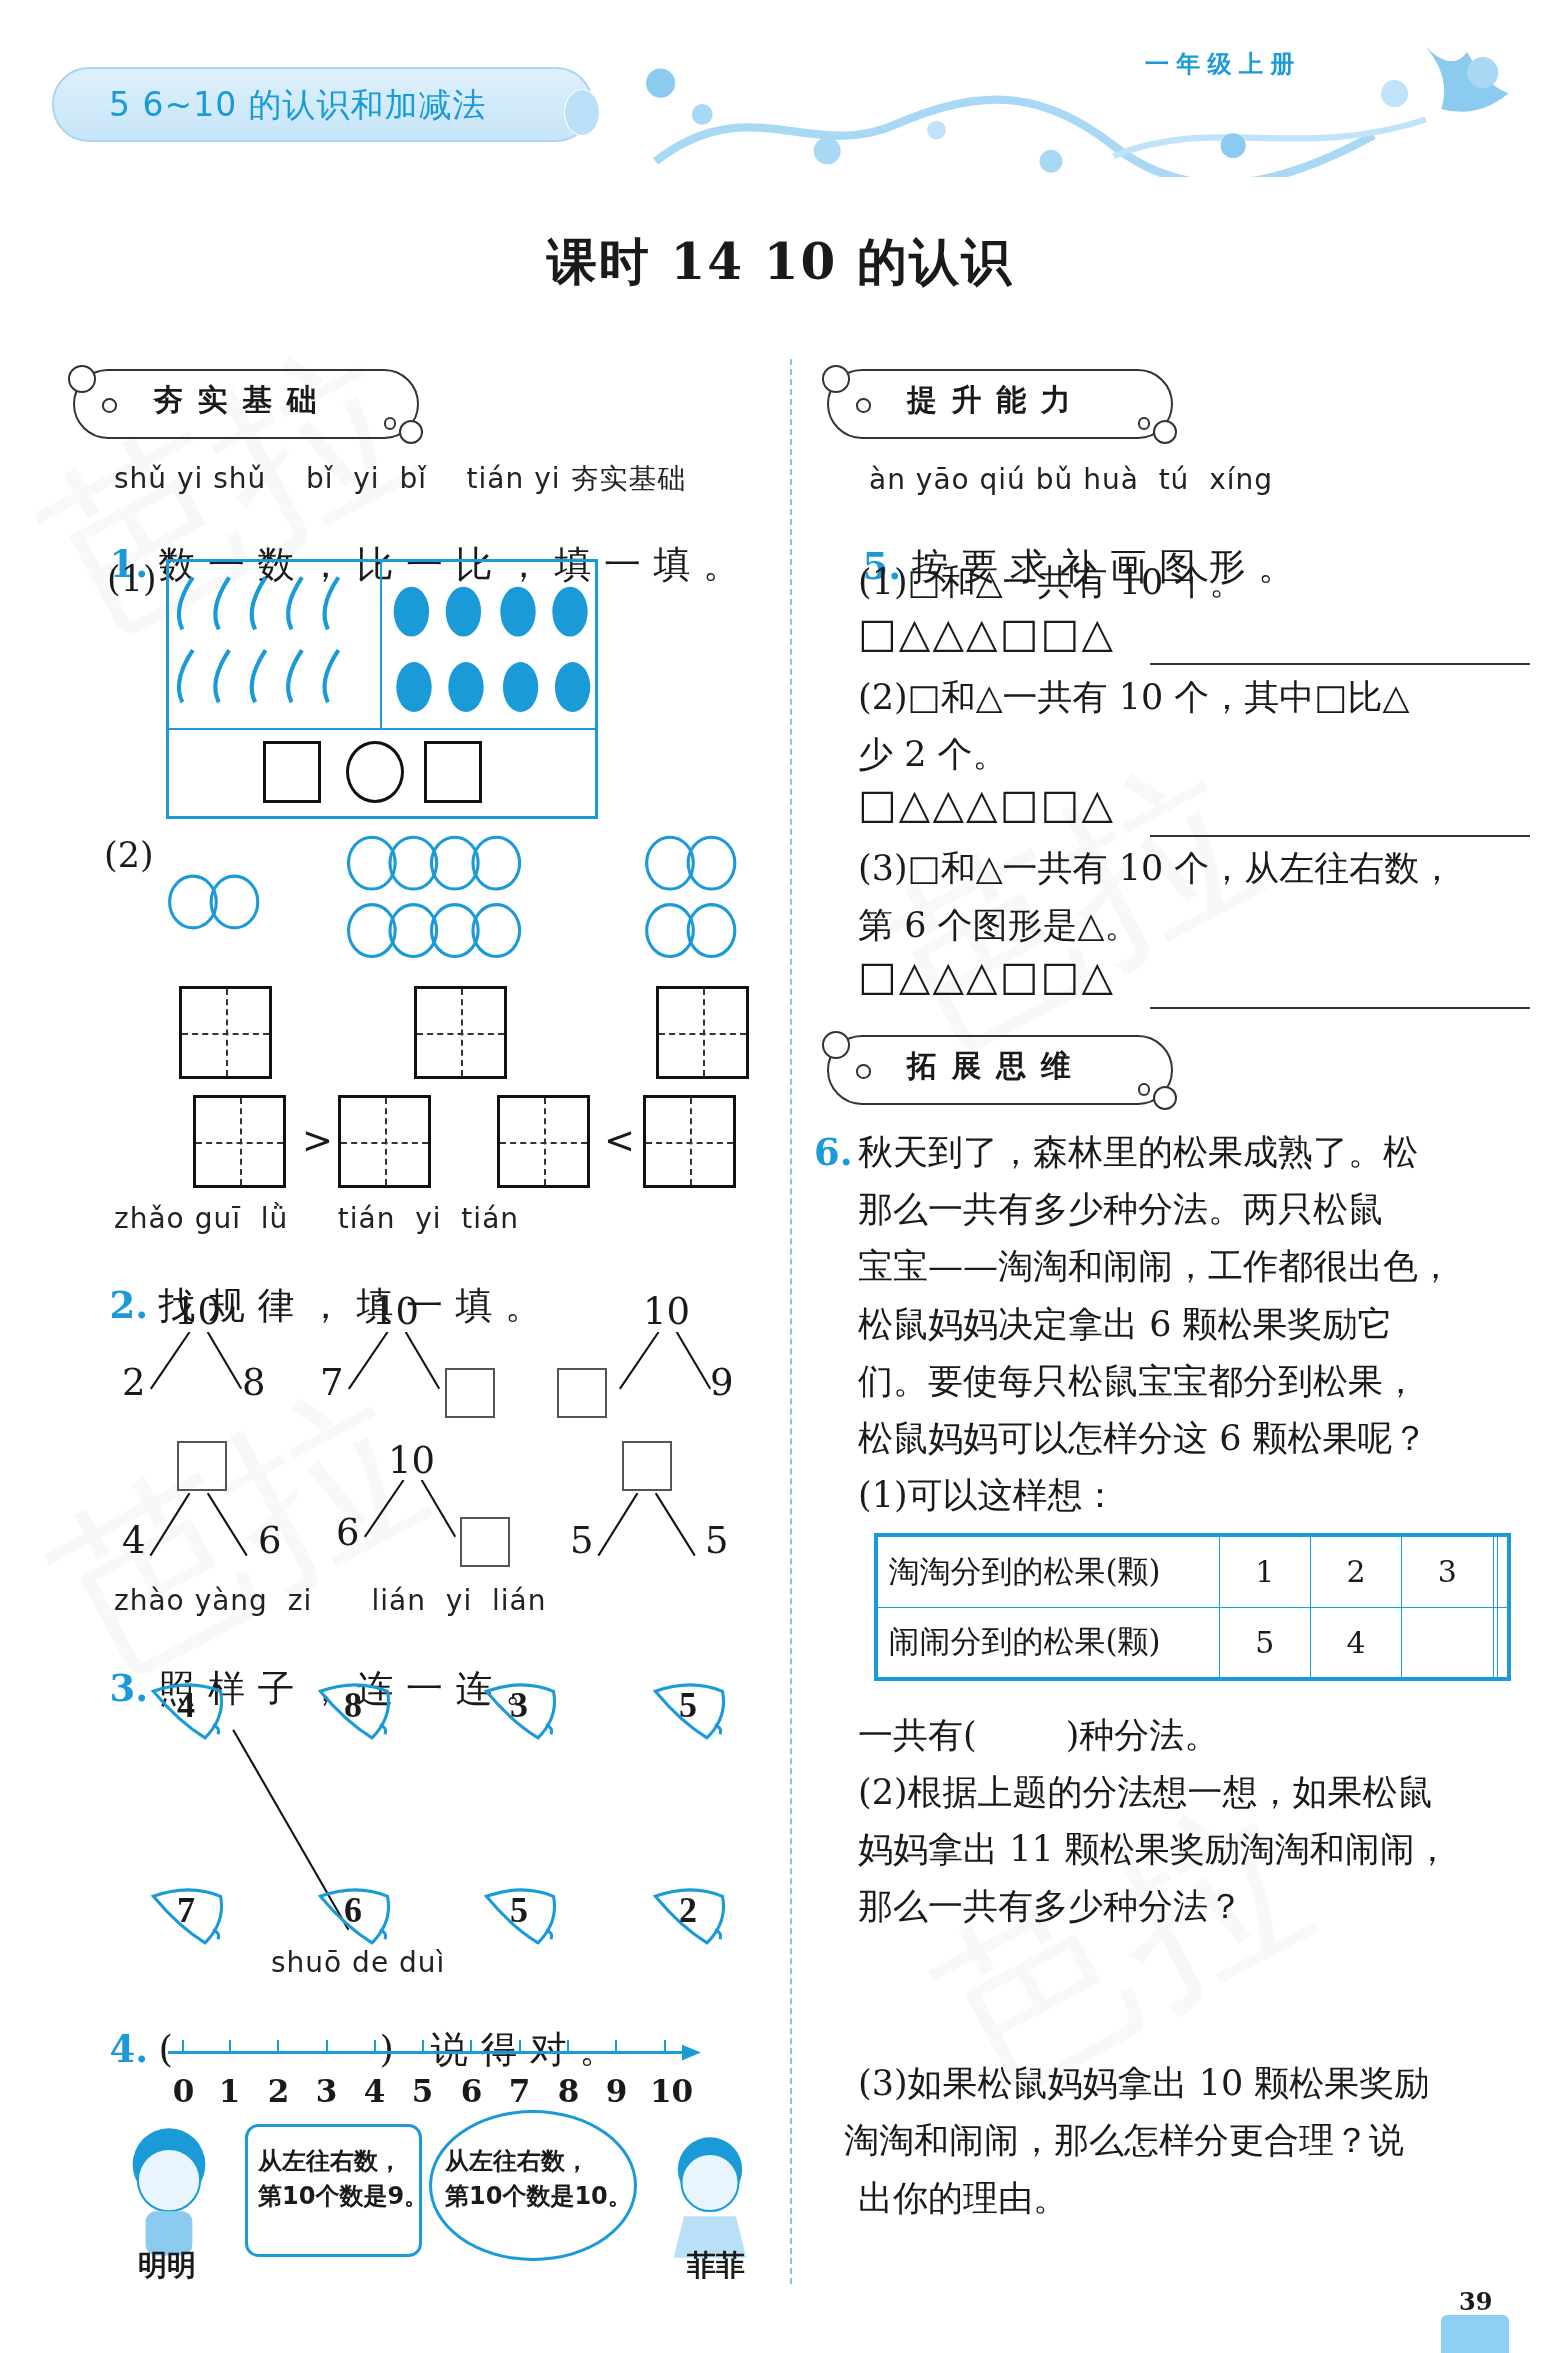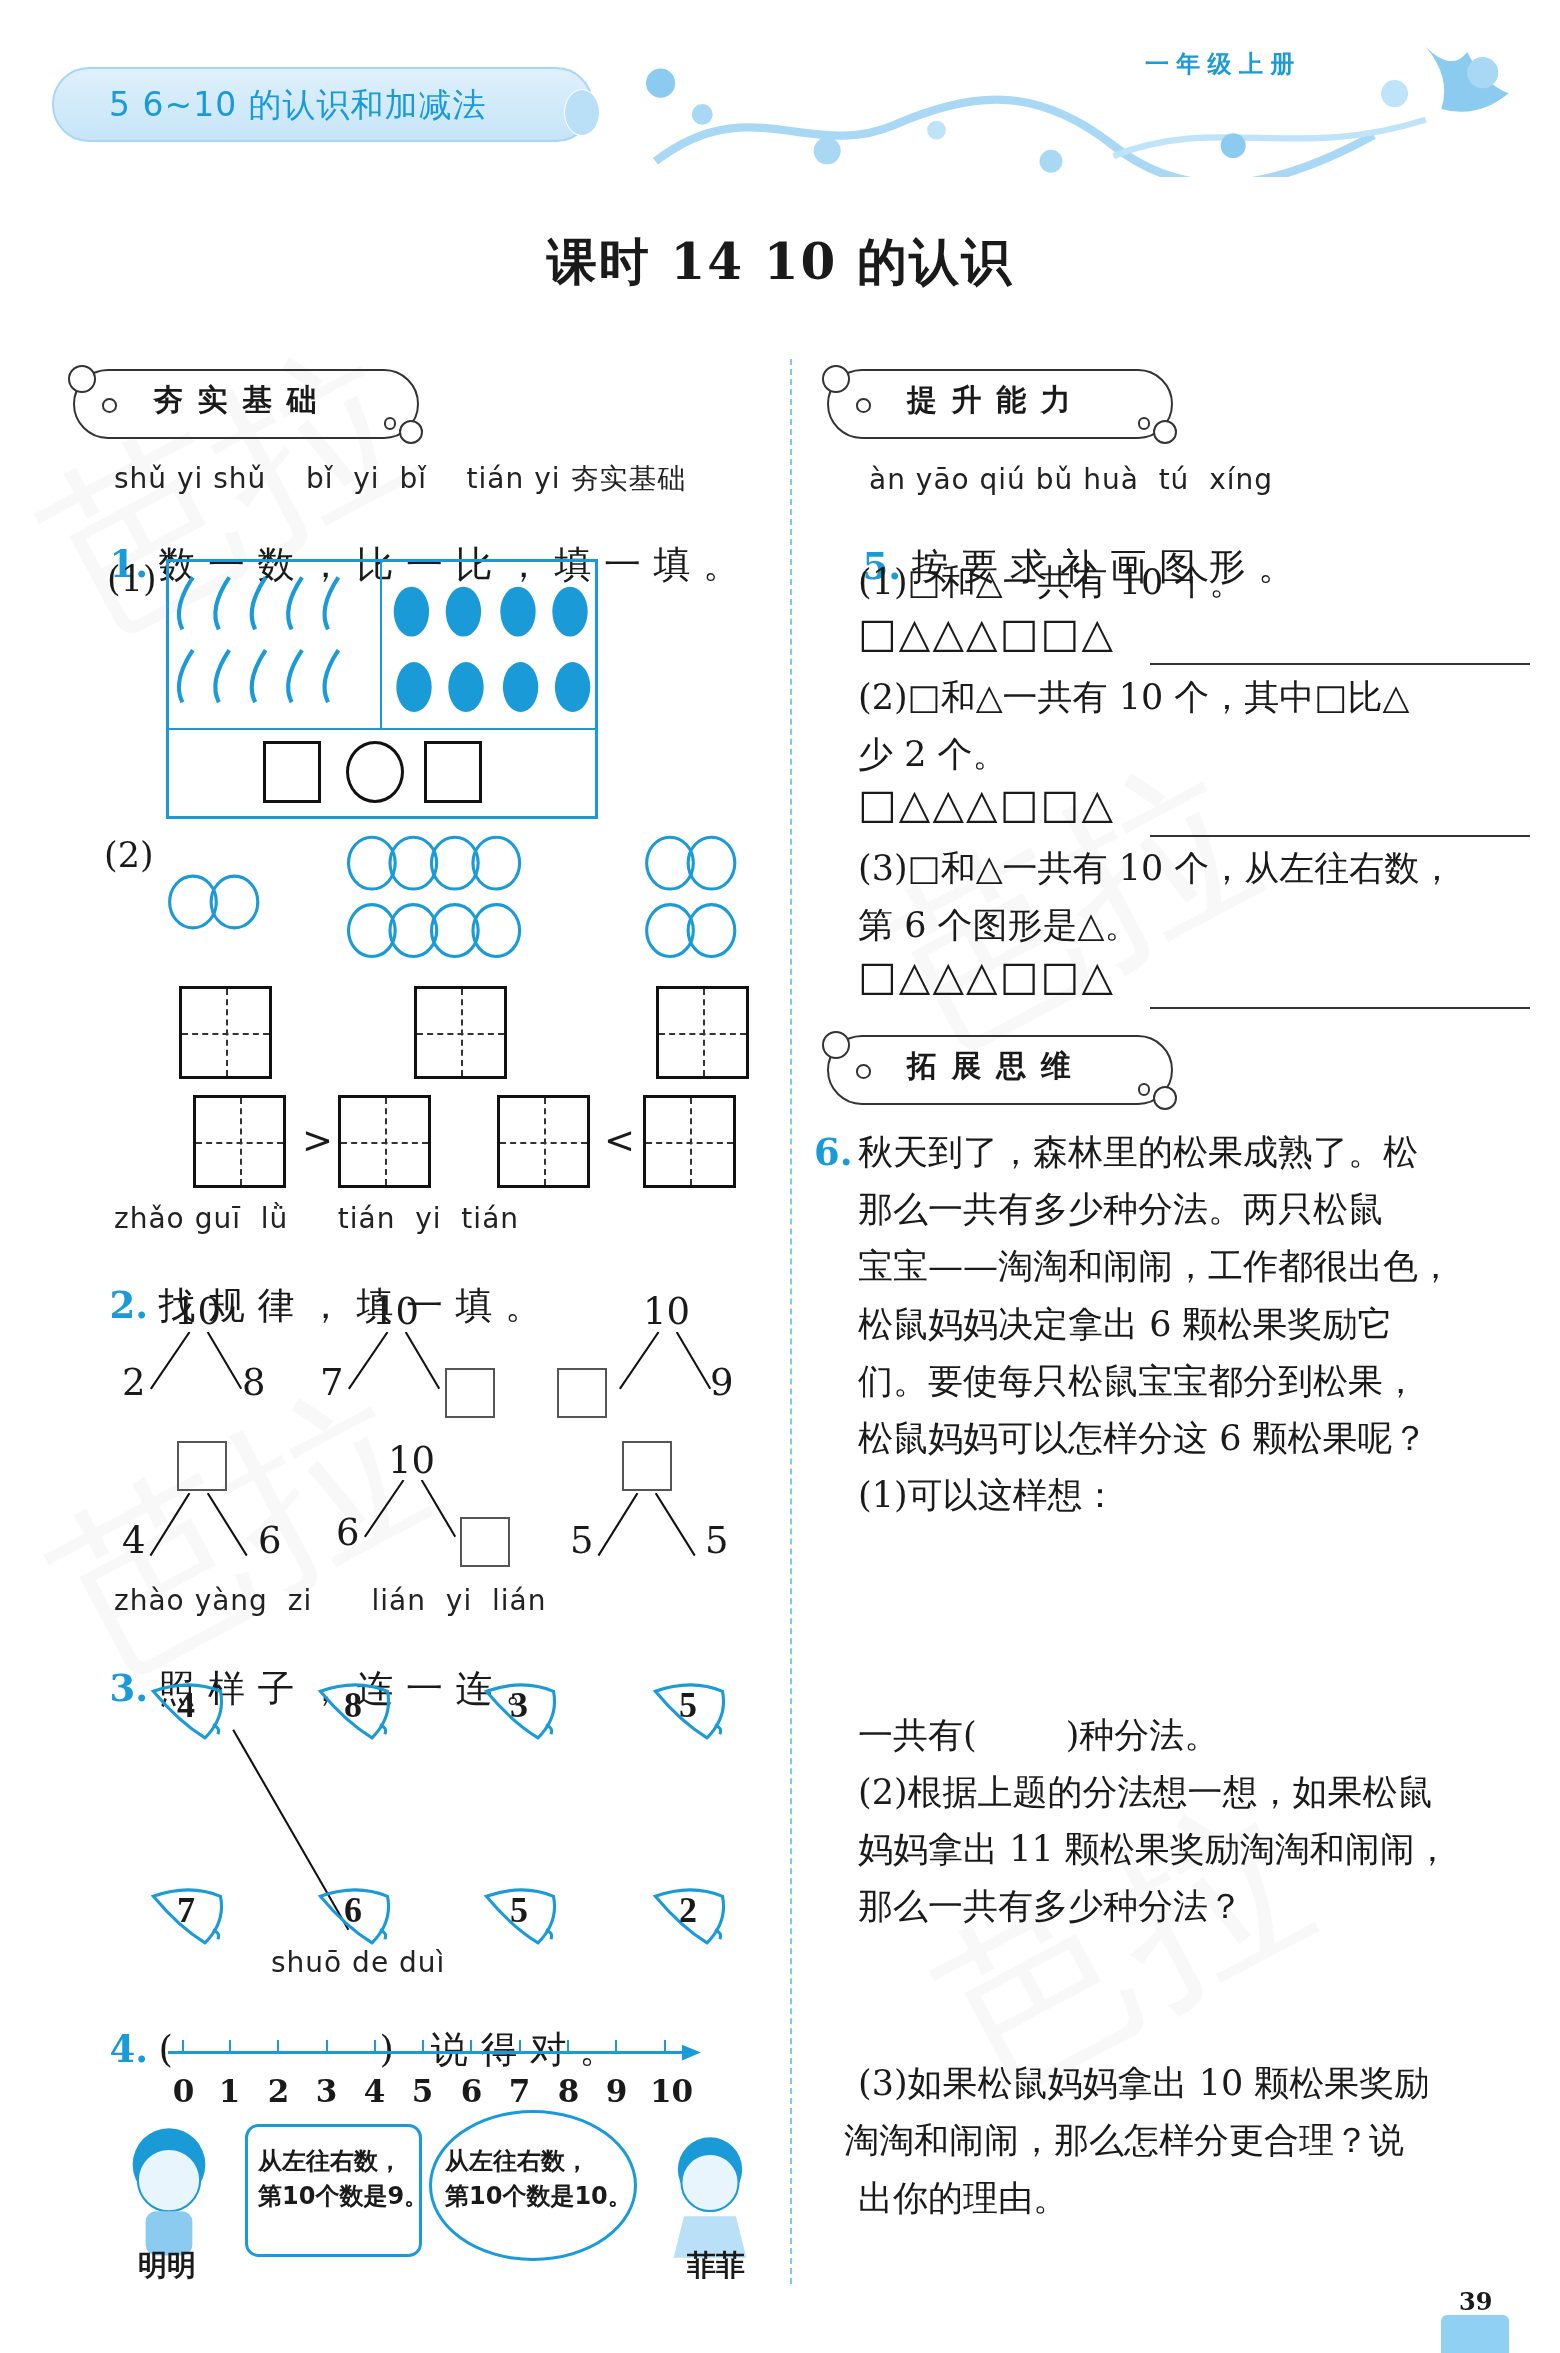--- a/index.html
+++ b/index.html
@@ -351,20 +351,36 @@
   <div class="abs txt" style="left:44px;top:57px;">那么一共有多少种分法。两只松鼠</div>
   <div class="abs txt" style="left:44px;top:114px;">宝宝——淘淘和闹闹，工作都很出色，</div>
   <div class="abs txt" style="left:44px;top:172px;">松鼠妈妈决定拿出 6 颗松果奖励它</div>
   <div class="abs txt" style="left:44px;top:229px;">们。要使每只松鼠宝宝都分到松果，</div>
   <div class="abs txt" style="left:44px;top:286px;">松鼠妈妈可以怎样分这 6 颗松果呢？</div>
   <div class="abs txt" style="left:44px;top:343px;">(1)可以这样想：</div>
 </div>
 
 <table class="abs dist">
   <tbody>
+      <tr>
+    <td class="lbl">淘淘分到的松果(颗)</td>
+    <td>1</td>
+    <td>2</td>
+    <td>3</td>
+    <td></td>
+    <td></td>
+  </tr>
+  <tr>
+    <td class="lbl">闹闹分到的松果(颗)</td>
+    <td>5</td>
+    <td>4</td>
+    <td></td>
+    <td></td>
+    <td></td>
+  </tr>
 </tbody>
   </table>
 
 <div class="abs txt" style="left:858px;top:1707px;">一共有(        )种分法。</div>
 <div class="abs txt" style="left:858px;top:1764px;">(2)根据上题的分法想一想，如果松鼠</div>
 <div class="abs txt" style="left:858px;top:1821px;">妈妈拿出 11 颗松果奖励淘淘和闹闹，</div>
 <div class="abs txt" style="left:858px;top:1878px;">那么一共有多少种分法？</div>
 <div class="abs txt" style="left:858px;top:2055px;">(3)如果松鼠妈妈拿出 10 颗松果奖励</div>
 <div class="abs txt" style="left:844px;top:2112px;">淘淘和闹闹，那么怎样分更合理？说</div>
 <div class="abs txt" style="left:858px;top:2170px;">出你的理由。</div>

